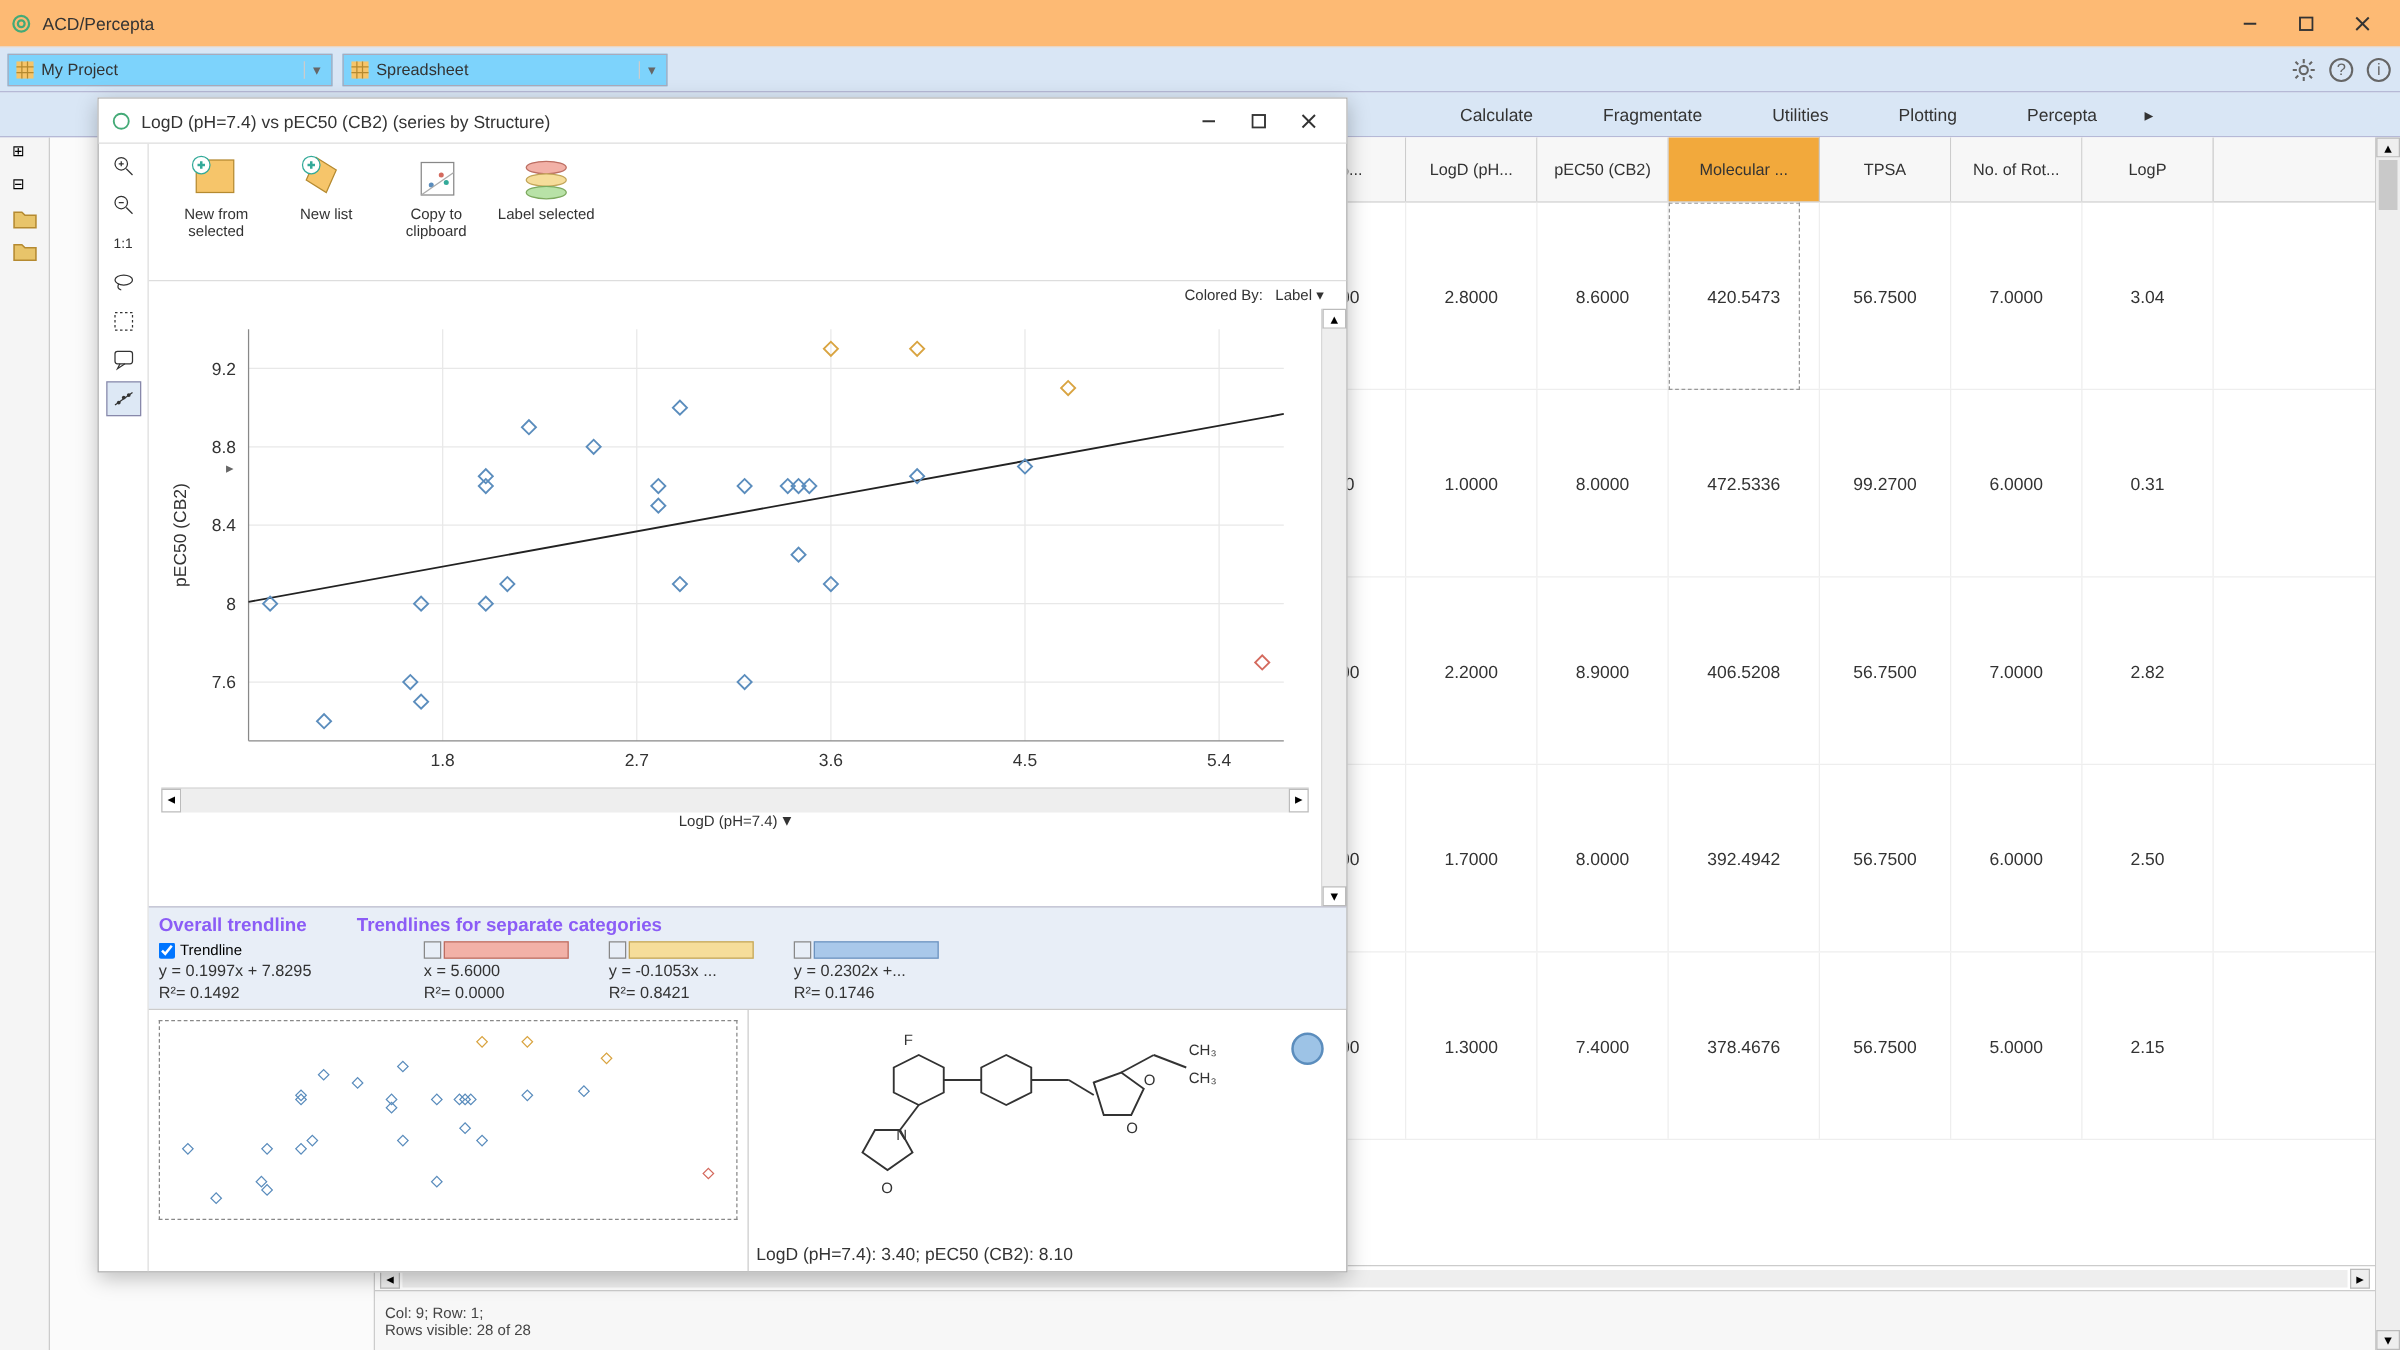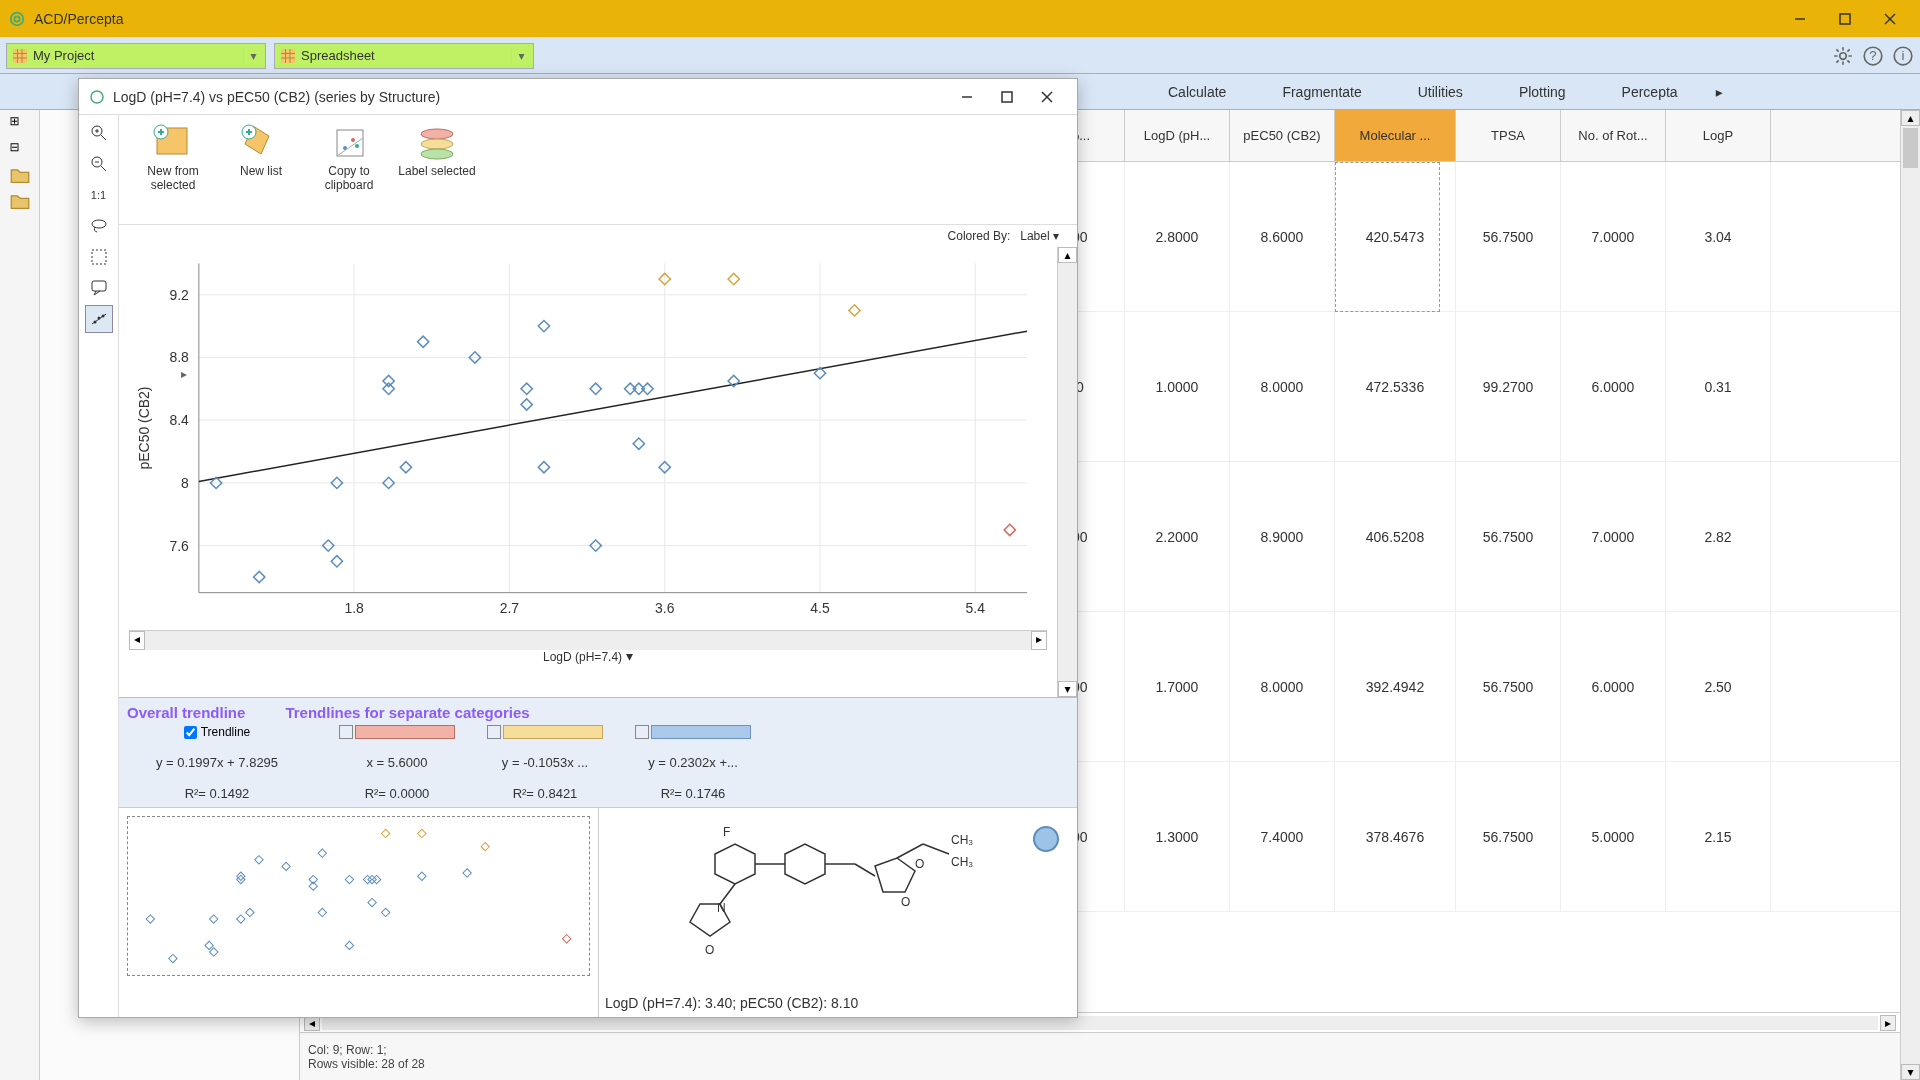--- a/index.html
+++ b/index.html
@@ -1,26 +1,26 @@
 <!DOCTYPE html>
 <html><head>
 <meta charset="utf-8">
 <style>
 * { box-sizing: border-box; margin: 0; padding: 0; font-family: "Segoe UI", Tahoma, sans-serif; font-size: 12px; }
 body { background: #fff; overflow: hidden; width: 1920px; height: 1080px; position: relative; }
 
-.titlebar { height: 38px; display: flex; align-items: center; padding: 0 8px; background: #eab308; border-bottom: 1px solid #e0e0e0; }
+.titlebar { height: 38px; display: flex; align-items: center; padding: 0 8px; background: #fdba74; border-bottom: 1px solid #e0e0e0; }
 .titlebar .app-icon { width: 18px; height: 18px; margin-right: 8px; }
 .titlebar .title { font-size: 14px; color: #333; }
 .titlebar .spacer { flex: 1; }
 .titlebar .win-btn { width: 45px; height: 30px; display: flex; align-items: center; justify-content: center; cursor: pointer; }
 .titlebar .win-btn svg { width: 12px; height: 12px; }
 
 .toolbar-row { height: 36px; display: flex; align-items: center; background: #d9e6f5; border-bottom: 1px solid #aac; padding: 0 6px; }
-.dropdown { height: 26px; background: #bef264; border: 1px solid #aab; display: flex; align-items: center; padding: 0 6px; margin-right: 8px; cursor: pointer; }
+.dropdown { height: 26px; background: #7dd3fc; border: 1px solid #aab; display: flex; align-items: center; padding: 0 6px; margin-right: 8px; cursor: pointer; }
 .dropdown .dd-icon { width: 14px; height: 14px; margin-right: 6px; }
 .dropdown .dd-label { font-size: 13px; color: #333; flex:1; }
 .dropdown .chev { width: 16px; text-align:center; color:#666; border-left:1px solid #ccc; margin-left:6px; padding-left:4px;}
 .dd-project { width: 260px; }
 .dd-spreadsheet { width: 260px; }
 .toolbar-row .spacer { flex: 1; }
 .tool-icon { width: 22px; height: 22px; margin-left: 8px; display:flex; align-items:center; justify-content:center; cursor:pointer; }
 
 .menubar { height: 36px; display:flex; align-items:center; background:#d9e6f5; border-bottom:1px solid #aac; padding-left:1140px; }
 .menubar .menu-item { padding: 0 28px; font-size:14px; color:#333; cursor:pointer; height:100%; display:flex; align-items:center; }
@@ -83,21 +83,21 @@
 .tick-label{font-size:14px;fill:#333;}
 .grid-line{stroke:#e8e8e8;stroke-width:1;}
 .axis-line{stroke:#888;stroke-width:1;}
 
 .trend-panel{border-top:1px solid #bbc;background:#e8eef7;padding:6px 8px;}
 .trend-panel .row1{display:flex;gap:40px;}
 .trend-panel .hdr{font-size:15px;font-weight:bold;color:#8b5cf6;}
 .trend-panel .row2{display:flex;align-items:center;gap:12px;margin-top:4px;}
 .swatch{width:14px;height:14px;border:1px solid #888;display:inline-block;}
 .eq{font-size:13px;color:#333;}
-.tl-group{display:flex;flex-direction:column;gap:16px;margin-right:20px;align-items:center;}
+.tl-group{display:flex;flex-direction:column;gap:2px;margin-right:20px;}
 .tl-swg{display:flex;align-items:center;gap:2px;}
 .tl-swg .bar{width:100px;height:14px;}
 
 .bottom-panels{display:flex;height:210px;border-top:1px solid #ccc;}
 .mini-chart{flex:0 0 480px;border-right:1px solid #ccc;padding:8px;position:relative;}
 .mini-chart .dashed{border:1px dashed #888;width:100%;height:160px;position:relative;}
 .structure-panel{flex:1;padding:6px;position:relative;}
 .structure-panel .badge{position:absolute;right:18px;top:18px;width:26px;height:26px;border-radius:50%;background:#9dc3e6;border:2px solid #5b8dbd;}
 .structure-panel .caption{position:absolute;left:6px;bottom:6px;font-size:14px;color:#333;}
 </style>

